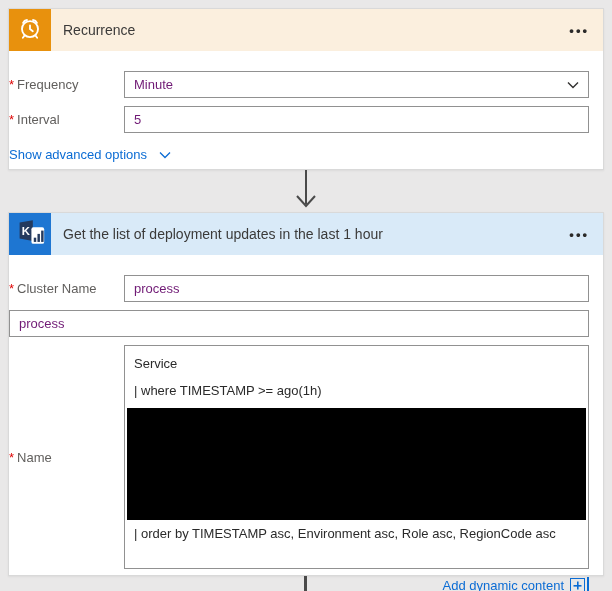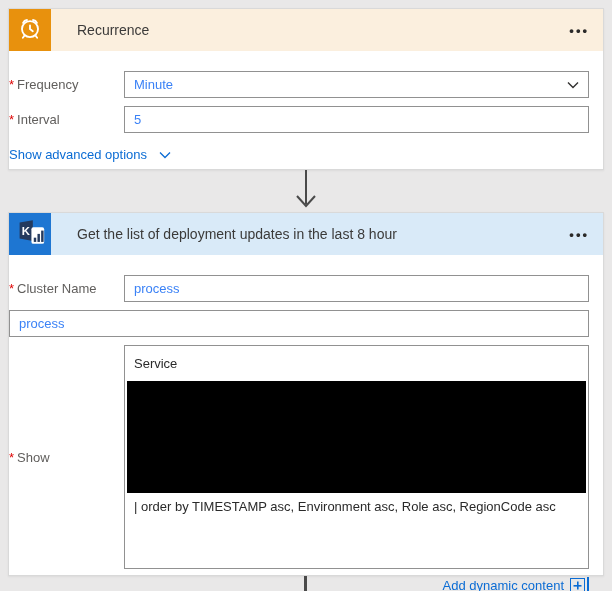--- a/index.html
+++ b/index.html
@@ -33,21 +33,21 @@
   .icon-tile {
     width: 42px; height: 42px;
     flex: 0 0 42px;
     display: flex; align-items: center; justify-content: center;
   }
   #card-recurrence .icon-tile { background: #e8910d; }
   #card-kusto      .icon-tile { background: #1e76d2; }
 
   .card-title {
     flex: 1;
-    padding-left: 26px;
+    padding-left: 12px;
     font-size: 14px;
     color: #3b3a39;
     white-space: nowrap;
     overflow: hidden;
   }
   .menu-ellipsis {
     padding: 4px 14px;
     font-size: 13px;
     font-weight: bold;
     letter-spacing: 2px;
@@ -72,21 +72,21 @@
   }
   .req { color: #dd0404; margin-right: 3px; font-size: 13px; }
 
   .field-input, .field-select {
     flex: 1;
     height: 27px;
     border: 1px solid #919191;
     background: #fff;
     font-family: "Liberation Sans", sans-serif;
     font-size: 13px;
-    color: #3b82f6;
+    color: #701a75;
     padding: 0 9px;
     display: flex;
     align-items: center;
   }
   input.field-input { display: block; line-height: 25px; width: 100%; }
   .field-select { justify-content: space-between; cursor: pointer; }
   .field-select .sel-text { flex: 1; }
 
   .link {
     color: #0b6cd4;
@@ -206,39 +206,40 @@
         <svg width="34" height="34" viewBox="0 0 36 36">
           <polygon points="7,8 21,5.5 21,27.5 7,25" fill="#243a5e"></polygon>
           <text x="13.5" y="21" text-anchor="middle" font-family="Liberation Sans, sans-serif" font-size="12" font-weight="bold" fill="#ffffff">K</text>
           <rect x="19.5" y="13" width="13.5" height="17.5" rx="2" fill="#ffffff"></rect>
           <rect x="22" y="24" width="2.6" height="4.5" fill="#243a5e"></rect>
           <rect x="25.9" y="20" width="2.6" height="8.5" fill="#243a5e"></rect>
           <rect x="29.8" y="16.5" width="2.6" height="12" fill="#243a5e"></rect>
         </svg>
       </span>
     </div>
-    <div class="card-title">Get the list of deployment updates in the last 8 hour</div>
+    <div class="card-title">Get the list of deployment updates in the last 1 hour</div>
     <div class="menu-ellipsis">•••</div>
   </div>
   <div class="card-body">
     <div class="field-row">
       <div class="field-label">
         <span class="req">*</span><span>Cluster Name</span>
       </div>
       <input class="field-input" type="text" value="process" style="">
     </div>
     <div class="field-row">
       <input class="field-input" type="text" value="process" style="">
     </div>
     <div class="field-row top-align">
       <div class="field-label">
-        <span class="req">*</span><span>Show</span>
+        <span class="req">*</span><span>Name</span>
       </div>
       <div class="query-box">
         <div class="query-line">Service</div>
+        <div class="query-line">| where TIMESTAMP &gt;= ago(1h)</div>
         <div class="redacted-block"></div>
         <div class="query-line query-last-line">| order by TIMESTAMP asc, Environment asc, Role asc, RegionCode asc</div>
       </div>
     </div>
     <div class="dynamic-row">
       <span class="link">
         <span>Add dynamic content</span>
       </span>
       <span class="plus-box">
         <svg width="9" height="9" viewBox="0 0 9 9">

